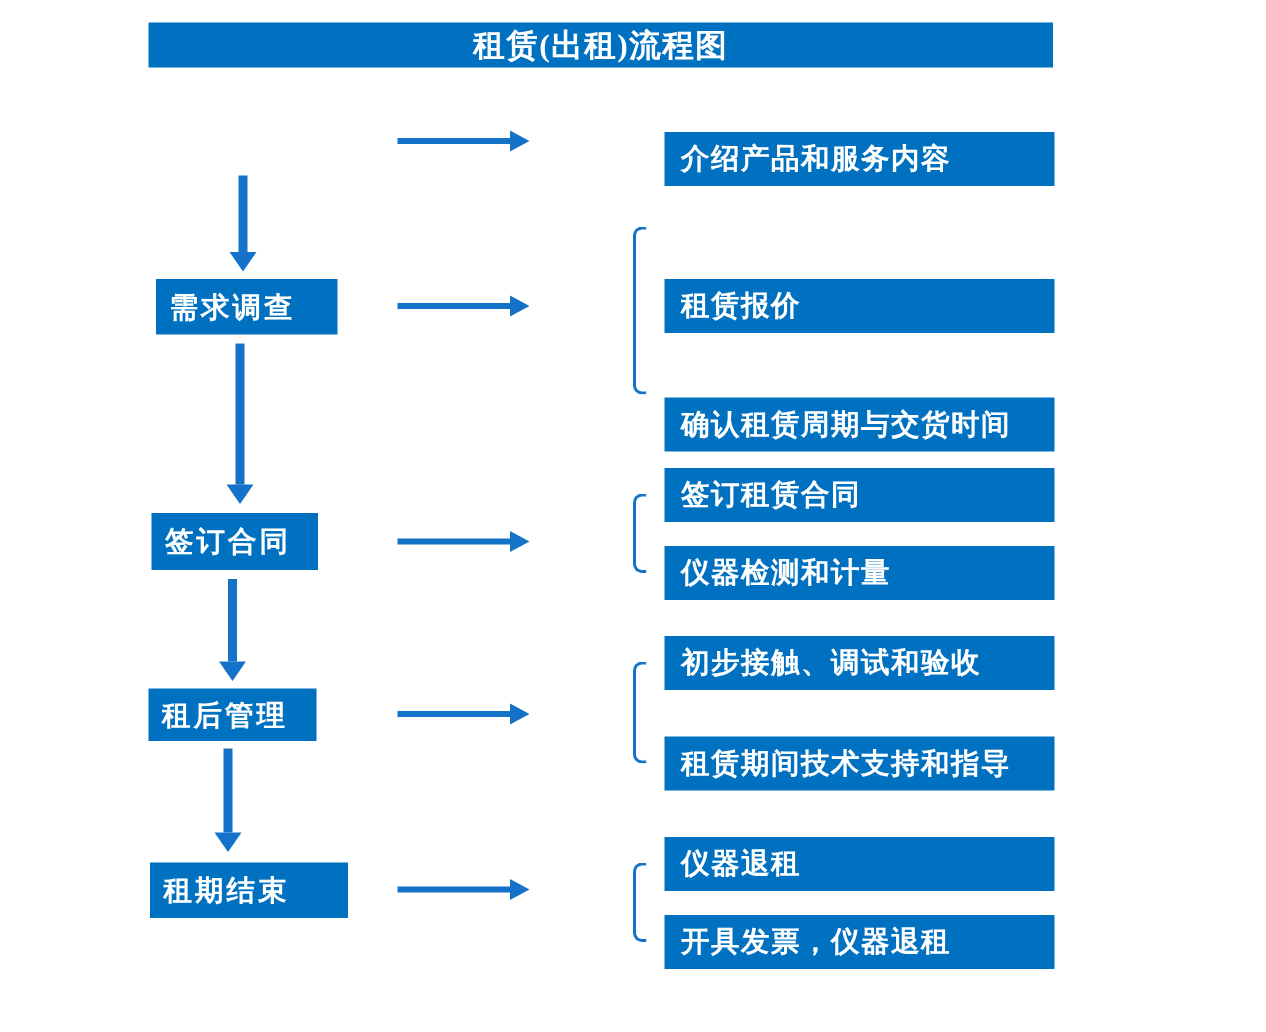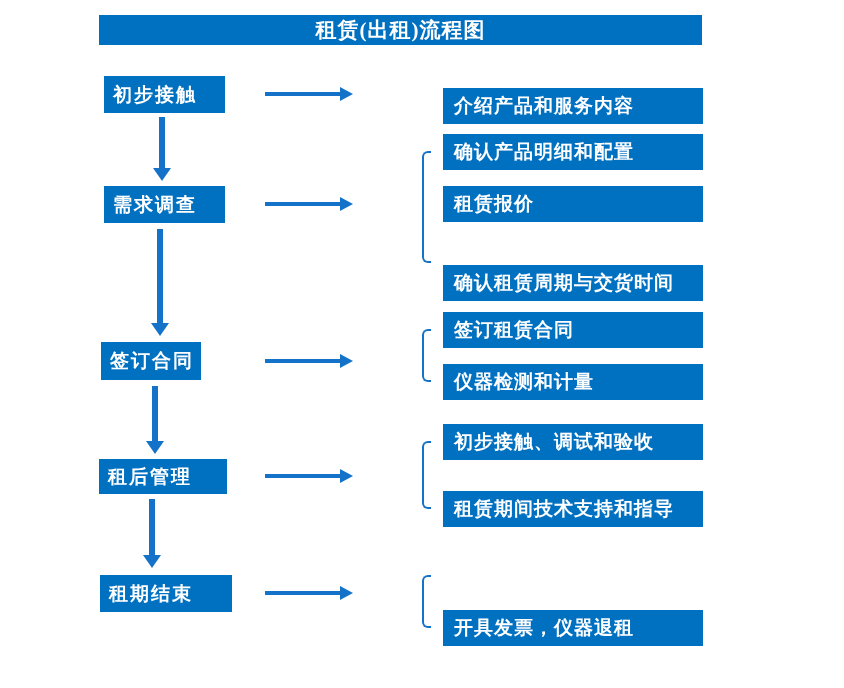--- a/index.html
+++ b/index.html
@@ -84,59 +84,56 @@
 </style>
 </head>
 <body>
 
 <div id="canvas">
 
   <div class="title-bar">
     <span>租赁(出租)流程图</span>
   </div>
 
-  <div class="lbox" style="left:104px; top:76px;  width:121px; height:37px;">
-    <span>初步接触</span>
-  </div>
   <div class="lbox" style="left:104px; top:186px; width:121px; height:37px;">
     <span>需求调查</span>
   </div>
-  <div class="lbox" style="left:101px; top:342px; width:100px; height:38px;">
+  <div class="lbox" style="left:101px; top:342px; width:111px; height:38px;">
     <span>签订合同</span>
   </div>
-  <div class="lbox" style="left:99px;  top:459px; width:128px; height:35px;">
+  <div class="lbox" style="left:99px;  top:459px; width:112px; height:35px;">
     <span>租后管理</span>
   </div>
   <div class="lbox" style="left:100px; top:575px; width:132px; height:37px;">
     <span>租期结束</span>
   </div>
 
   <div class="rbox" style="top:76px;margin-top:12px;">
     <span>介绍产品和服务内容</span>
-  </div>
-  <div class="rbox" style="top:134px;">
-    <span>确认产品明细和配置</span>
   </div>
   <div class="rbox" style="top:186px;">
     <span>租赁报价</span>
   </div>
   <div class="rbox" style="top:244px;margin-top:21px;">
     <span>确认租赁周期与交货时间</span>
   </div>
   <div class="rbox" style="top:312px;">
     <span>签订租赁合同</span>
   </div>
   <div class="rbox" style="top:364px;">
     <span>仪器检测和计量</span>
   </div>
   <div class="rbox" style="top:424px;">
     <span>初步接触、调试和验收</span>
   </div>
   <div class="rbox" style="top:491px;">
     <span>租赁期间技术支持和指导</span>
+  </div>
+  <div class="rbox" style="top:558px;">
+    <span>仪器退租</span>
   </div>
   <div class="rbox" style="top:610px;">
     <span>开具发票，仪器退租</span>
   </div>
 
   <div class="harrow" style="left:265px; top:86px;">
     <div class="h-shaft"></div>
     <div class="h-head"></div>
   </div>
   <div class="harrow" style="left:265px; top:196px;">

